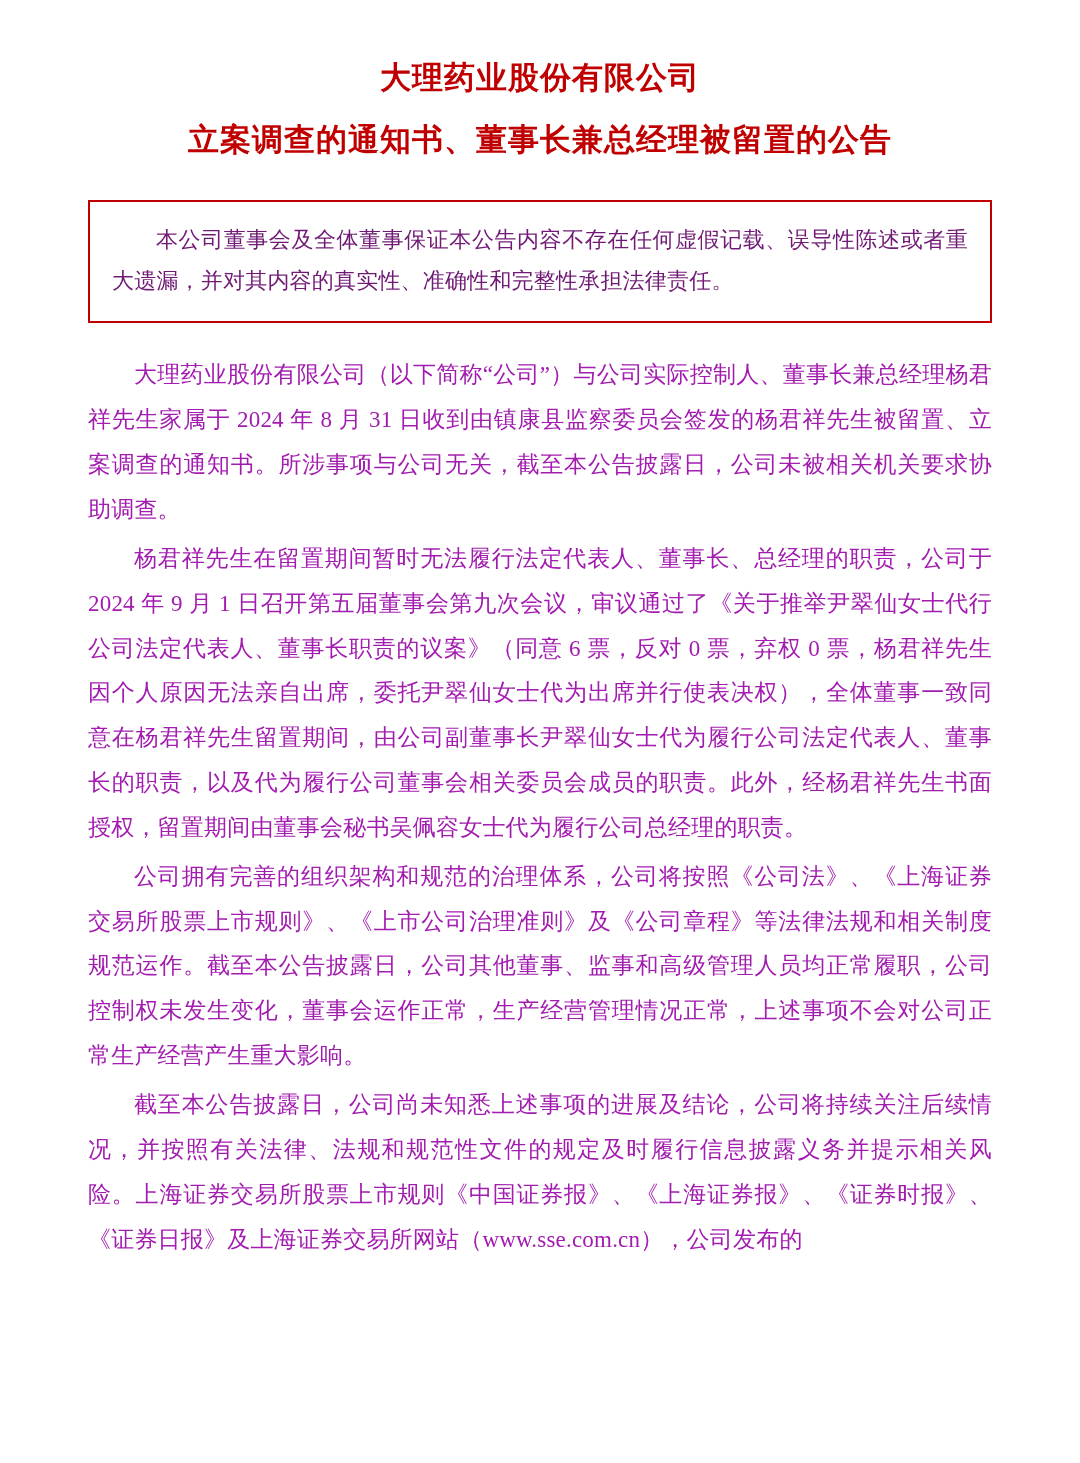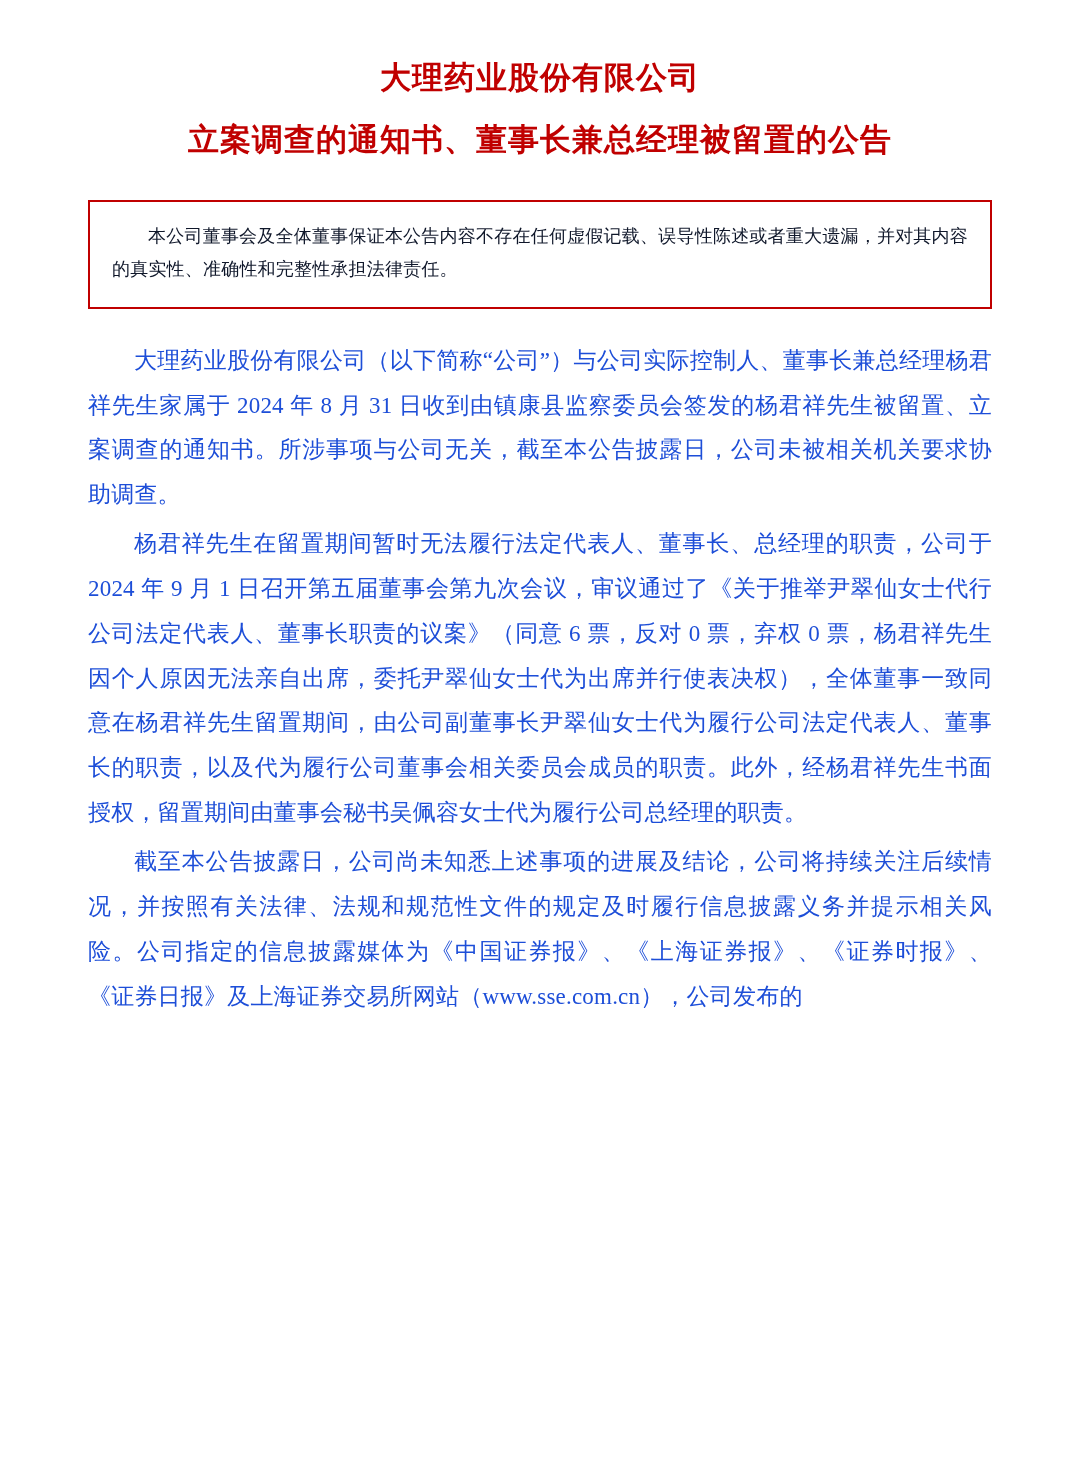--- a/index.html
+++ b/index.html
@@ -38,32 +38,32 @@
     font-size: 31px;
     margin-top: 14px;
   }
   .statement-box {
     margin-top: 36px;
     border: 2px solid #c00000;
     padding: 18px 22px 20px 22px;
     box-sizing: border-box;
   }
   .statement-text {
-    color: #0f172a;
-    font-size: 18px;
+    color: #701a75;
+    font-size: 22px;
     line-height: 1.85;
     text-align: justify;
     text-indent: 2em;
     letter-spacing: 0.2px;
   }
   .body-block {
     margin-top: 30px;
   }
   .para {
-    color: #1d4ed8;
+    color: #a21caf;
     font-size: 23px;
     line-height: 1.95;
     text-align: justify;
     text-indent: 2em;
     letter-spacing: 0.2px;
     margin: 0 0 2px 0;
   }
   .para + .para {
     margin-top: 4px;
   }
@@ -78,16 +78,17 @@
     <div class="title-line title-line-2">立案调查的通知书、董事长兼总经理被留置的公告</div>
   </div>
 
   <div class="statement-box">
     <div class="statement-text">本公司董事会及全体董事保证本公告内容不存在任何虚假记载、误导性陈述或者重大遗漏，并对其内容的真实性、准确性和完整性承担法律责任。</div>
   </div>
 
   <div class="body-block">
     <p class="para">大理药业股份有限公司（以下简称“公司”）与公司实际控制人、董事长兼总经理杨君祥先生家属于 2024 年 8 月 31 日收到由镇康县监察委员会签发的杨君祥先生被留置、立案调查的通知书。所涉事项与公司无关，截至本公告披露日，公司未被相关机关要求协助调查。</p>
     <p class="para">杨君祥先生在留置期间暂时无法履行法定代表人、董事长、总经理的职责，公司于 2024 年 9 月 1 日召开第五届董事会第九次会议，审议通过了《关于推举尹翠仙女士代行公司法定代表人、董事长职责的议案》（同意 6 票，反对 0 票，弃权 0 票，杨君祥先生因个人原因无法亲自出席，委托尹翠仙女士代为出席并行使表决权），全体董事一致同意在杨君祥先生留置期间，由公司副董事长尹翠仙女士代为履行公司法定代表人、董事长的职责，以及代为履行公司董事会相关委员会成员的职责。此外，经杨君祥先生书面授权，留置期间由董事会秘书吴佩容女士代为履行公司总经理的职责。</p>
-    <p class="para">截至本公告披露日，公司尚未知悉上述事项的进展及结论，公司将持续关注后续情况，并按照有关法律、法规和规范性文件的规定及时履行信息披露义务并提示相关风险。公司指定的信息披露媒体为《中国证券报》、《上海证券报》、《证券时报》、《证券日报》及上海证券交易所网站（www.sse.com.cn），公司发布的</p>
+    <p class="para">公司拥有完善的组织架构和规范的治理体系，公司将按照《公司法》、《上海证券交易所股票上市规则》、《上市公司治理准则》及《公司章程》等法律法规和相关制度规范运作。截至本公告披露日，公司其他董事、监事和高级管理人员均正常履职，公司控制权未发生变化，董事会运作正常，生产经营管理情况正常，上述事项不会对公司正常生产经营产生重大影响。</p>
+    <p class="para">截至本公告披露日，公司尚未知悉上述事项的进展及结论，公司将持续关注后续情况，并按照有关法律、法规和规范性文件的规定及时履行信息披露义务并提示相关风险。上海证券交易所股票上市规则《中国证券报》、《上海证券报》、《证券时报》、《证券日报》及上海证券交易所网站（www.sse.com.cn），公司发布的</p>
   </div>
 
 </div>
 
 </body></html>

